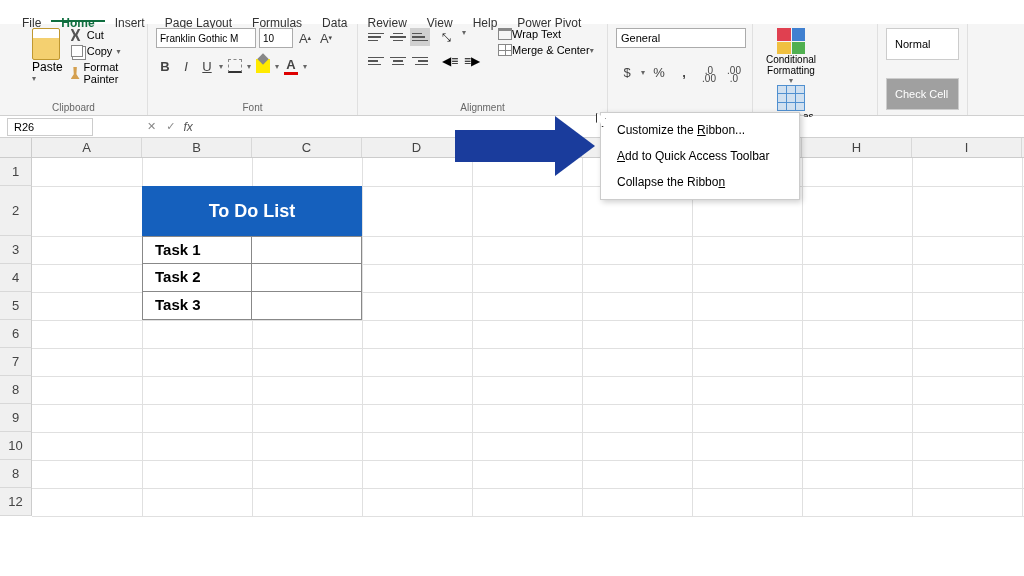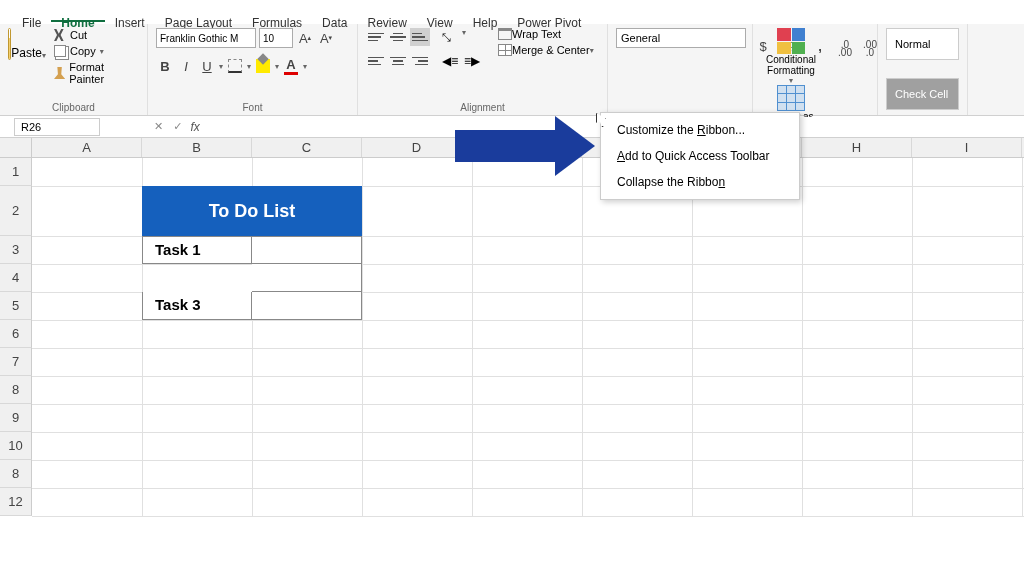--- a/index.html
+++ b/index.html
@@ -8,21 +8,21 @@
     .menubar { display: flex; background: #fff; padding: 12px; height: 24px; }
     .menubar-item { padding: 4px 10px; cursor: pointer; color: #333; }
     .menubar-item.active { color: #0f6e3f; border-bottom: 2px solid #0f6e3f; font-weight: 600; }
     
     .ribbon { display: flex; background: #f5f5f5; height: 92px; border-bottom: 1px solid #d0d0d0; }
     .ribbon-group { border-right: 1px solid #e0e0e0; padding: 4px 8px 2px; display: flex; flex-direction: column; justify-content: space-between; }
     .ribbon-group-label { text-align: center; font-size: 10px; color: #666; }
     .ribbon-content { display: flex; align-items: flex-start; gap: 6px; flex: 1; }
     
     .clipboard-group { width: 148px; }
-    .paste-btn { display: flex; flex-direction: row; align-items: flex-end; width: 38px; }
+    .paste-btn { display: flex; flex-direction: column; align-items: flex-start; width: 38px; margin-left: 24px; }
     .paste-icon { width: 28px; height: 32px; background: linear-gradient(#fff 0 30%, #f4d070 30% 100%); border: 1px solid #c09830; border-radius: 2px; }
     .clip-small { display: flex; flex-direction: column; gap: 2px; font-size: 11px; }
     .clip-item { display: flex; align-items: center; gap: 4px; padding: 1px 2px; cursor: pointer; }
     .scissors-icon { width: 12px; height: 12px; background: #555; clip-path: polygon(20% 0, 40% 40%, 60% 0, 80% 0, 55% 50%, 80% 100%, 60% 100%, 40% 60%, 20% 100%, 0 100%, 25% 50%, 0 0); }
     .copy-icon { width: 12px; height: 12px; border: 1px solid #888; background: #fff; box-shadow: 2px 2px 0 #fff, 2px 2px 0 1px #888; }
     .brush-icon { width: 12px; height: 12px; background: #d4a050; clip-path: polygon(30% 0, 70% 0, 65% 60%, 100% 100%, 0 100%, 35% 60%); }
     .dd-arrow { font-size: 8px; color: #666; }
     
     .font-group { width: 210px; }
     .font-row { display: flex; gap: 3px; align-items: center; margin-bottom: 4px; }
@@ -65,21 +65,21 @@
     .cf-icon > div:nth-child(3) { background: #f0c040; }
     .cf-icon > div:nth-child(4) { background: #50b050; }
     .fat-icon { width: 28px; height: 26px; background: #5090d0; display: grid; grid-template: repeat(3, 1fr) / repeat(3, 1fr); gap: 1px; padding: 1px; }
     .fat-icon > div { background: #d0e0f0; }
     
     .cellstyles-group { width: 90px; }
     .cell-style { border: 1px solid #ccc; padding: 9px 8px; font-size: 11px; margin-bottom: 3px; background: #fff; }
     .cell-style.check { background: #a0a0a0; color: #fff; }
     
     .namebox-row { display: flex; align-items: center; height: 22px; border-bottom: 1px solid #d0d0d0; background: #fff; }
-    .namebox { width: 86px; border: 1px solid #ccc; padding: 2px 6px; font-size: 11px; margin-left: 14px; }
+    .namebox { width: 86px; border: 1px solid #ccc; padding: 2px 6px; font-size: 11px; margin-left: 7px; }
     .fx-btns { margin-left: 54px; color: #888; display: flex; gap: 10px; font-size: 11px; }
     .fx-label { font-style: italic; margin-left: 8px; color: #555; }
     .formula-input { flex: 1; border: none; padding: 2px 6px; outline: none; }
     
     .sheet { position: relative; }
     .col-headers { display: flex; background: #f0f0f0; height: 20px; border-bottom: 1px solid #ccc; }
     .corner { width: 32px; border-right: 1px solid #ccc; background: #f0f0f0; }
     .col-h { width: 110px; text-align: center; border-right: 1px solid #d8d8d8; color: #444; line-height: 20px; font-size: 13px; }
     .grid-body { display: flex; }
     .row-headers { display: flex; flex-direction: column; background: #f0f0f0; }
@@ -236,21 +236,21 @@
             </span>
           <span>Merge &amp; Center</span>
           <span class="dd-arrow">▾</span>
         </div>
       </div>
     </div>
     <div class="ribbon-group-label">Alignment</div>
   </div>
 
   <div class="ribbon-group number-group">
-    <div class="ribbon-content" style="flex-direction:row;">
+    <div class="ribbon-content" style="flex-direction:column;">
       <input class="num-select" value="General" style="">
       <div class="num-row">
         <button class="num-btn">$</button>
         <span class="dd-arrow">▾</span>
         <button class="num-btn">%</button>
         <button class="num-btn" style="font-weight:bold;">,</button>
         <button class="num-btn"><span class="dec-icon">.0<br>.00</span></button>
         <button class="num-btn"><span class="dec-icon">.00<br>.0</span></button>
       </div>
     </div>
@@ -348,20 +348,21 @@
         <div class="gridlines-h" style="top:218px"></div>
         <div class="gridlines-h" style="top:246px"></div>
         <div class="gridlines-h" style="top:274px"></div>
         <div class="gridlines-h" style="top:302px"></div>
         <div class="gridlines-h" style="top:330px"></div>
         <div class="gridlines-h" style="top:358px"></div>
 
       <div class="todo-header">To Do List</div>
       <div class="task-cell" style="left:110px;top:78px;">Task 1</div>
       <div class="task-empty" style="left:220px;top:78px;"></div>
+      <div class="task-cell" style="left:110px;top:106px;border-top:none;">Task 2</div>
       <div class="task-empty" style="left:220px;top:106px;border-top:none;"></div>
       <div class="task-cell" style="left:110px;top:134px;border-top:none;">Task 3</div>
       <div class="task-empty" style="left:220px;top:134px;border-top:none;"></div>
     </div>
   </div>
 </div>
 
 <div class="big-arrow">
   <div class="arrow-body"></div>
   <div class="arrow-head"></div>

